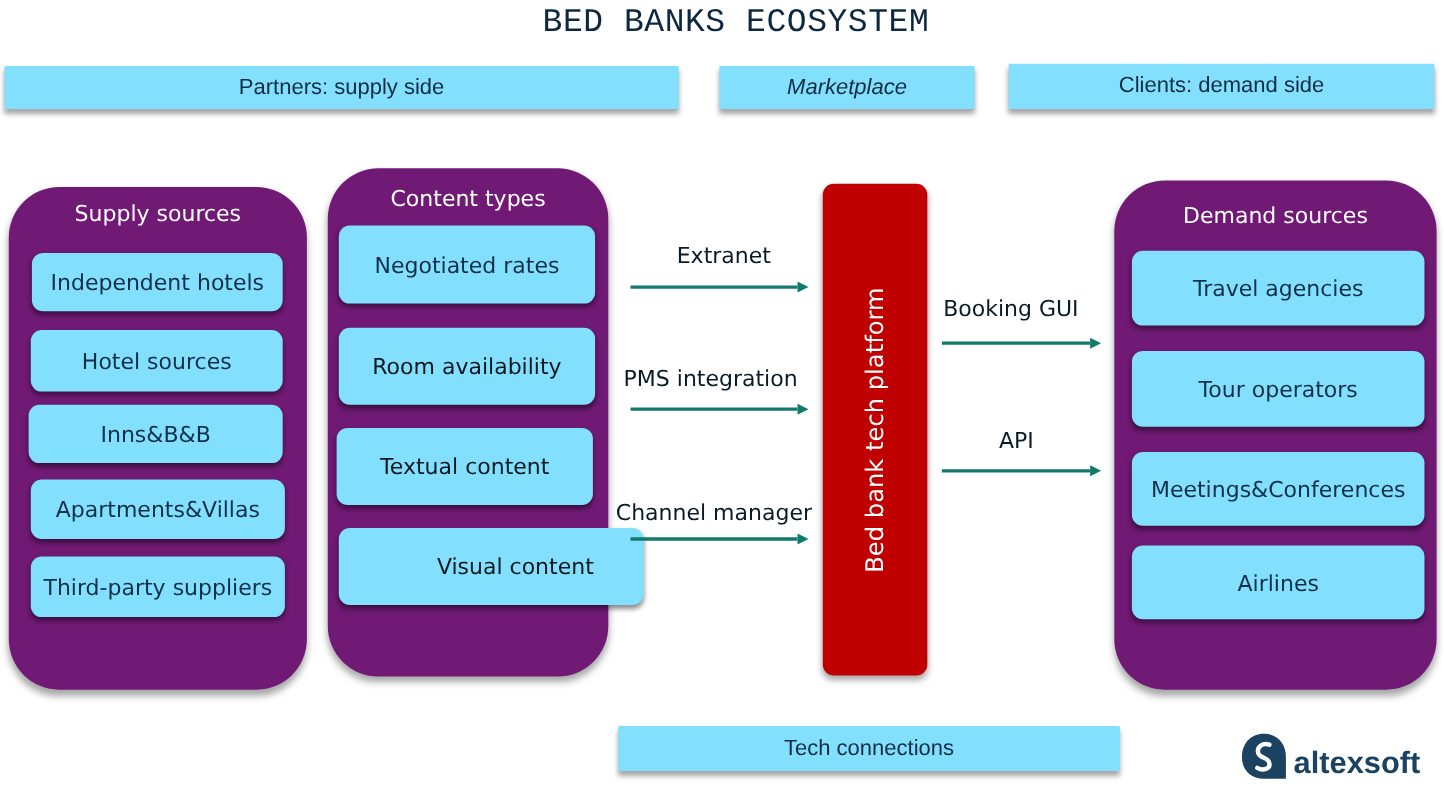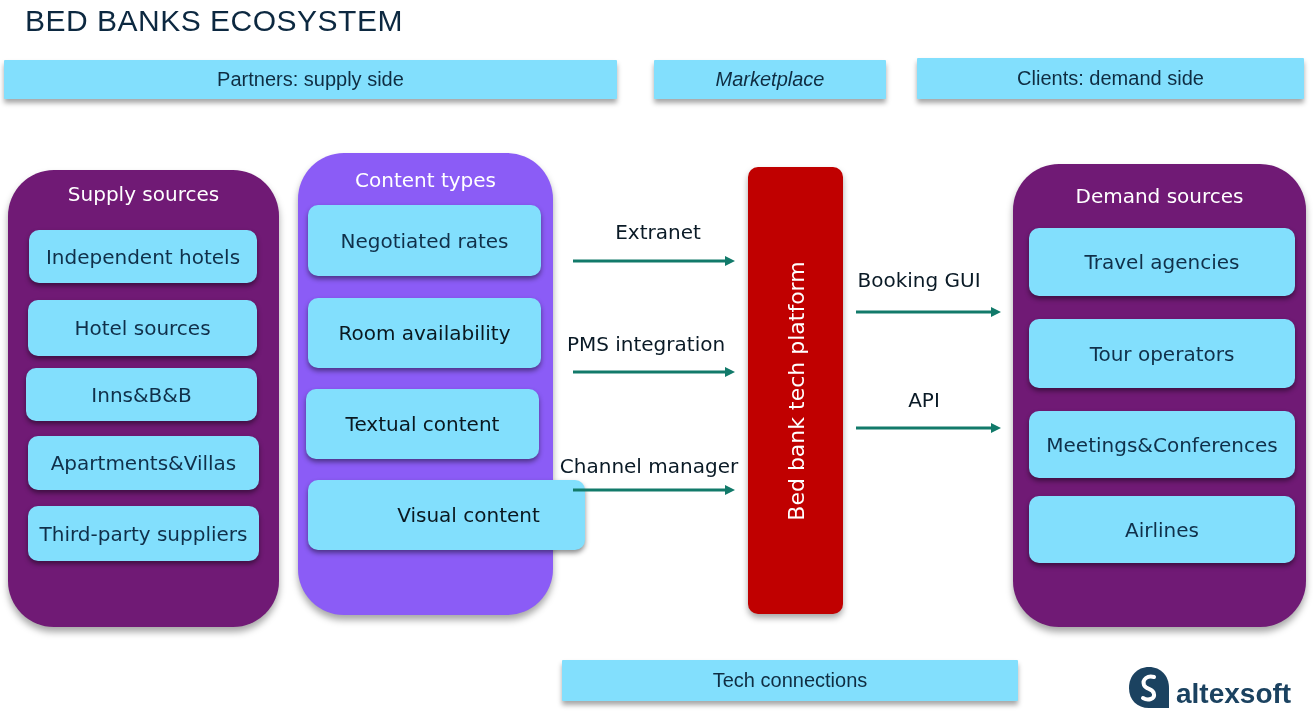--- a/index.html
+++ b/index.html
@@ -4,38 +4,38 @@
   <style>
     html, body { margin: 0; padding: 0; }
     body {
       width: 1313px; height: 726px; position: relative; overflow: hidden;
       background: #ffffff;
       font-family: "DejaVu Sans", sans-serif;
       color: #0e2a3f;
     }
     .abs { position: absolute; box-sizing: border-box; }
     .title {
-      left: 0; width: 1313px; top: 4px; 
+      left: 0; width: 1313px; top: 4px; text-align: center;
       font-size: 30px; letter-spacing: 0.5px; color: #0c2840;
-      font-family: Liberation Sans, sans-serif;
+      font-family: Liberation Mono, monospace;
       padding-left: 25px;
     }
     .band {
       background: #82dffd; border-radius: 1px;
       box-shadow: 0 4px 5px rgba(0,0,0,0.35);
       display: flex; align-items: center; justify-content: center;
       font-size: 20px; color: #0f2d42;
       font-family: "Liberation Sans", sans-serif;
     }
     .panel {
       border-radius: 46px;
       box-shadow: 0 5px 7px rgba(0,0,0,0.35);
     }
     .panel.navy { background: #701a75; margin-top: 16px; }
-    .panel.teal { background: #8b5cf6; }
+    .panel.teal { background: #701a75; }
     .panel-title {
       position: absolute; left: 0; right: 0; text-align: center;
       color: #ffffff; font-size: 20px;
     }
     .card {
       position: absolute; background: #82dffd; border-radius: 10px;
       box-shadow: 0 3px 5px rgba(0,0,0,0.45);
       display: flex; align-items: center; justify-content: center;
       font-size: 20px; color: #10304a; white-space: nowrap;
     }

